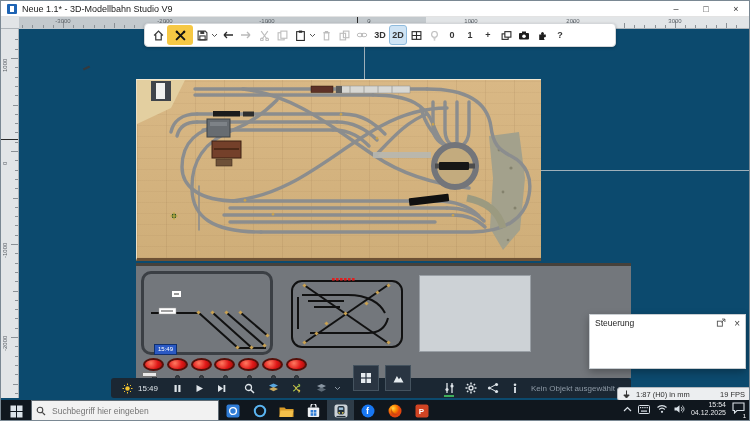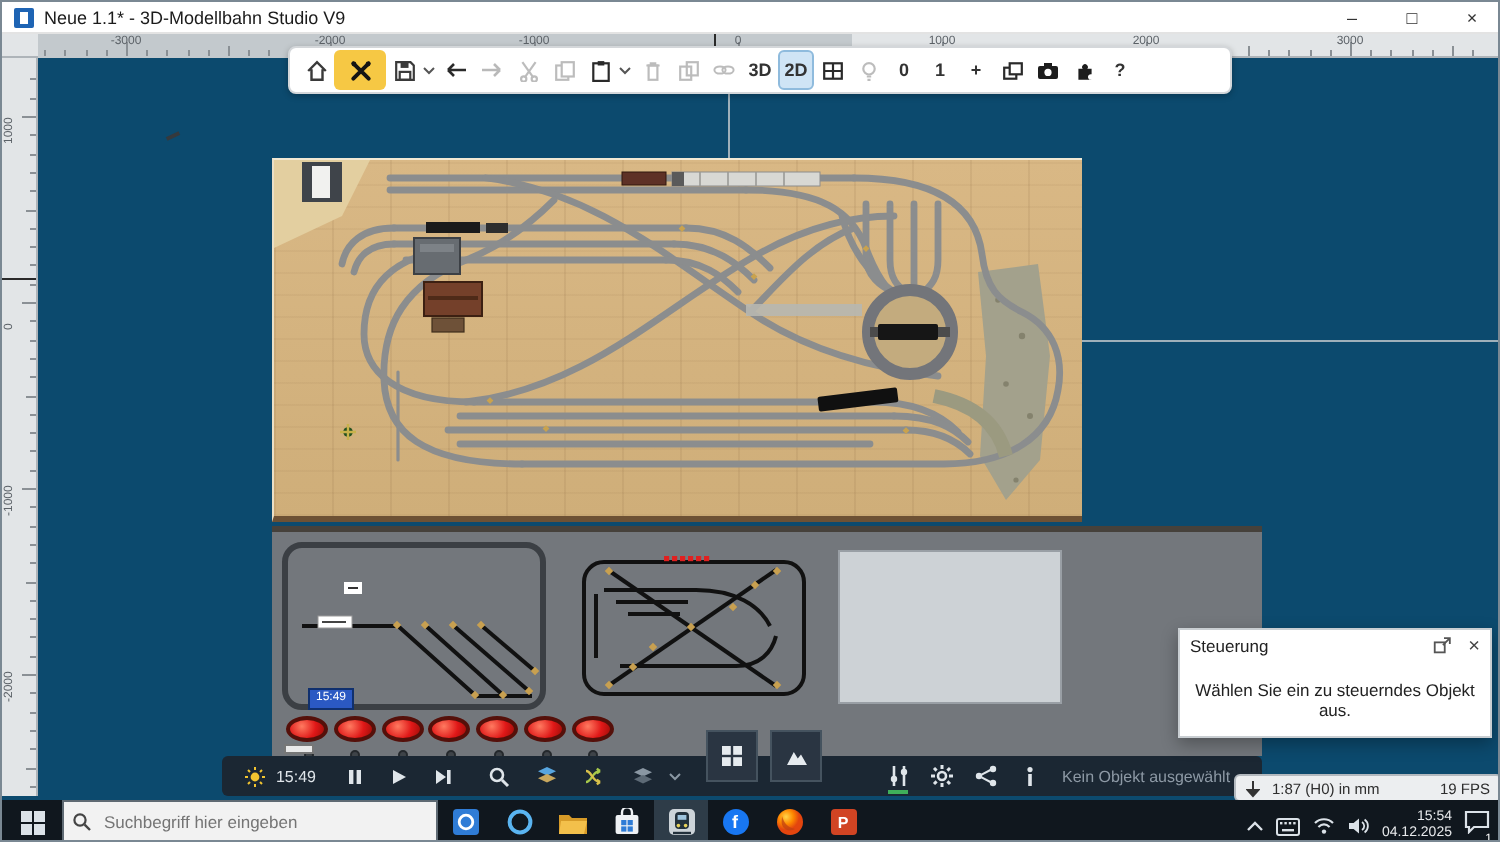--- a/index.html
+++ b/index.html
@@ -61,21 +61,21 @@
   .bstatus{position:absolute;left:420px;color:#8d99a5;font-size:8px;white-space:nowrap;}
   
   .pill{position:absolute;left:598px;top:358px;width:134px;height:14px;background:#eceef0;border:1px solid #b3b9bf;border-radius:3px;display:flex;align-items:center;font-size:7.5px;color:#2e2e2e;padding:0 5px;gap:6px;}
   
   .steuer{position:absolute;left:570px;top:285px;width:157px;height:55px;background:#fff;border:1px solid #c9ced2;box-shadow:0 3px 8px rgba(0,0,0,.3);}
   .steuer .hd{height:16px;display:flex;align-items:center;padding:0 5px;font-size:8.5px;color:#222;}
   .steuer .hd .sp{flex:1;}
   .steuer .bd{font-size:8.5px;color:#222;text-align:center;margin-top:9px;}
   .steuer .x{font-size:10px;color:#444;margin-left:8px;}
   
-  .taskbar{position:absolute;left:0;top:399px;width:750px;height:22px;background:#10171e;display:flex;align-items:flex-end;z-index:40;}
+  .taskbar{position:absolute;left:0;top:399px;width:750px;height:22px;background:#10171e;display:flex;align-items:flex-start;z-index:40;}
   .start{width:30px;height:22px;display:flex;align-items:center;justify-content:center;}
   .tsearch{width:188px;height:22px;background:#f2f2f2;border:1px solid #5f6a73;display:flex;align-items:center;padding:0 4px;gap:4px;}
   .tsearch input{border:0;outline:0;background:transparent;font-size:8.5px;color:#333;width:150px;}
   .tcell{width:27px;height:22px;display:flex;align-items:center;justify-content:center;position:relative;}
   .tcell.open:after{content:"";position:absolute;left:4px;right:4px;bottom:0;height:2px;background:#4a90d9;}
   .tcell.activeapp{background:#2e3c48;}
   .tray{margin-left:auto;display:flex;align-items:center;gap:6px;padding-right:6px;color:#dbe2e8;}
   .trayclock{font-size:7px;line-height:8px;text-align:right;color:#e8eaec;}
   .badge{position:absolute;right:-1px;bottom:-1px;font-size:6px;color:#fff;}
   .fb-letter{color:#fff;font-size:9px;font-weight:bold;position:absolute;}
@@ -642,21 +642,20 @@
     <div class="steuer">
       <div class="hd">
         <span>Steuerung</span>
         <span class="sp"></span>
         <svg width="10" height="10" viewBox="0 0 11 11">
             <rect x="1.5" y="3.5" width="5.5" height="5.5" stroke="#555" fill="none"></rect>
             <path d="M6,5 L9.8,1.2 M6.6,1.2 H9.8 V4.4" stroke="#555" fill="none"></path>
           </svg>
         <span class="x">×</span>
       </div>
-      <div class="bd">Wählen Sie ein zu steuerndes Objekt aus.</div>
     </div>
   </div>
 
   <div class="taskbar">
     <div class="start">
         <svg width="13" height="13" viewBox="0 0 13 13">
           <g fill="#dbe2e8">
             <rect x="0.5" y="0.5" width="5.5" height="5.5"></rect>
             <rect x="7" y="0.5" width="5.5" height="5.5"></rect>
             <rect x="0.5" y="7" width="5.5" height="5.5"></rect>

